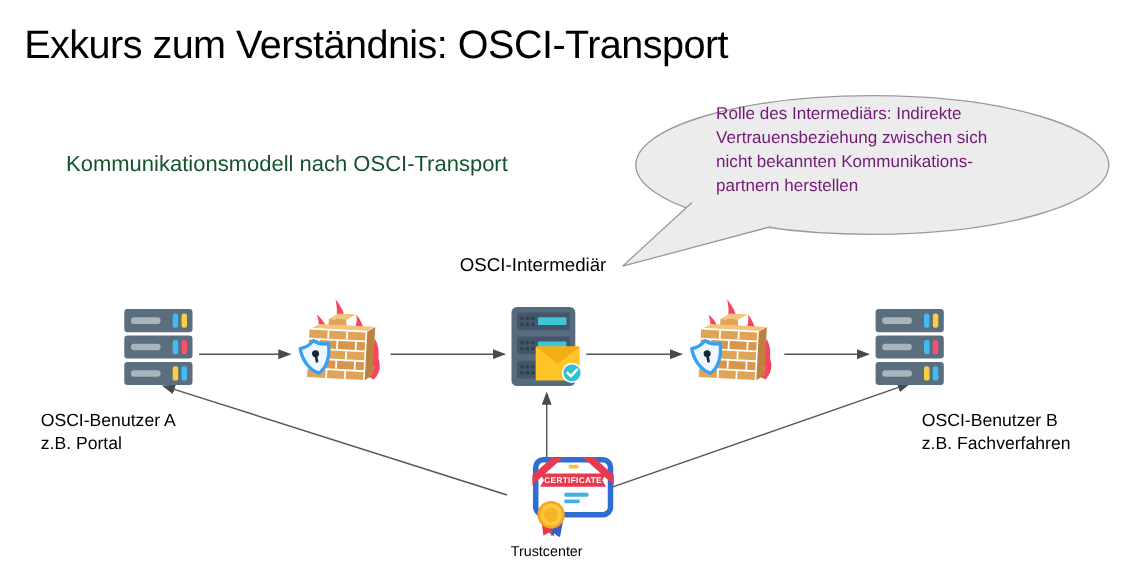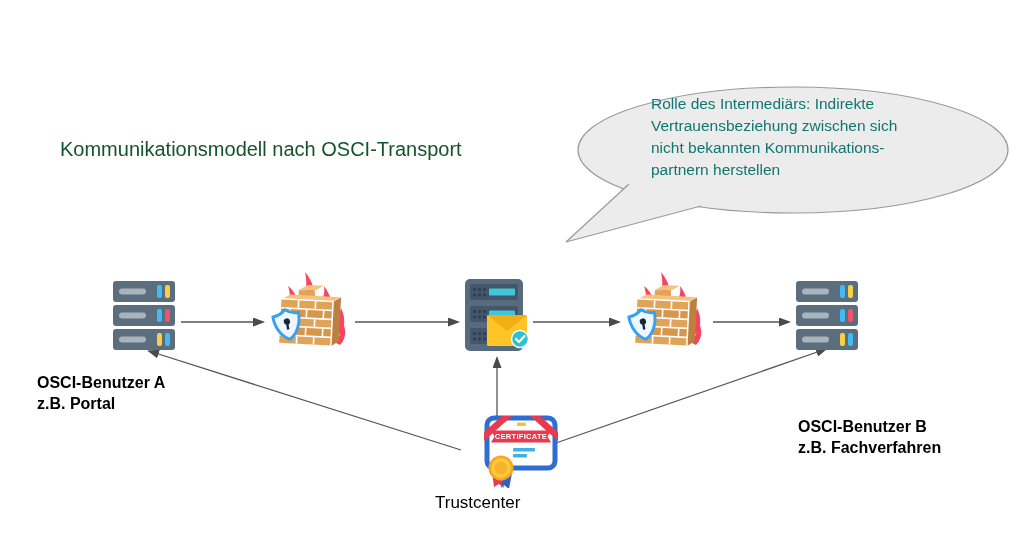--- a/index.html
+++ b/index.html
@@ -3,26 +3,26 @@
 <meta charset="utf-8">
 <style>
   html,body{margin:0;padding:0;background:#fff;}
   .slide{
     position:relative;width:1024px;height:533px;overflow:hidden;background:#ffffff;
     font-family:"Liberation Sans",sans-serif;color:#000;
   }
   .abs{position:absolute;}
   .title{left:22px;top:20px;font-size:36px;line-height:1.15;letter-spacing:-0.5px;color:#000;}
   .subtitle{left:60px;top:138px;font-size:20px;color:#14532d;}
-  .callout-text{left:651px;top:93px;width:330px;font-size:15.5px;line-height:22px;color:#0f766e;white-space:pre-line;}
+  .callout-text{left:651px;top:93px;width:330px;font-size:15.5px;line-height:22px;color:#701a75;white-space:pre-line;}
   .intermediary-label{left:418px;top:231px;font-size:17px;}
-  .node-label{font-size:16px;line-height:21px;white-space:pre-line;font-weight:bold;}
+  .node-label{font-size:16px;line-height:21px;white-space:pre-line;}
   .user-a-label{left:37px;top:372px;}
-  .user-b-label{left:798px;top:372px;margin-top:44px;}
-  .trustcenter-label{left:435px;top:493px;width:124px;font-size:17px;}
+  .user-b-label{left:838px;top:372px;}
+  .trustcenter-label{left:435px;top:493px;width:124px;font-size:13px;text-align:center;}
   svg{display:block;}
   .overlay{left:0;top:0;pointer-events:none;}
 </style>
 </head>
 <body>
 
 <div class="slide">
 
   <svg class="abs overlay" width="1024" height="533" viewBox="0 0 1024 533">
     <defs>
@@ -41,25 +41,27 @@
       <line x1="181" y1="322" x2="263" y2="322" marker-end="url(#arr)"></line>
       <line x1="355" y1="322" x2="458" y2="322" marker-end="url(#arr)"></line>
       <line x1="533" y1="322" x2="619" y2="322" marker-end="url(#arr)"></line>
       <line x1="713" y1="322" x2="789" y2="322" marker-end="url(#arr)"></line>
       <line x1="497" y1="416" x2="497" y2="358" marker-end="url(#arr)"></line>
       <line x1="461" y1="450" x2="149" y2="351" marker-end="url(#arr)"></line>
       <line x1="533" y1="451" x2="826" y2="349" marker-end="url(#arr)"></line>
     </g>
   </svg>
 
+  <div class="abs title">Exkurs zum Verständnis: OSCI-Transport</div>
   <div class="abs subtitle">Kommunikationsmodell nach OSCI-Transport</div>
   <div class="abs callout-text">Rolle des Intermediärs: Indirekte
 Vertrauensbeziehung zwischen sich
 nicht bekannten Kommunikations-
 partnern herstellen</div>
+  <div class="abs intermediary-label">OSCI-Intermediär</div>
   <div class="abs node-label user-a-label">OSCI-Benutzer A
 z.B. Portal</div>
   <div class="abs node-label user-b-label">OSCI-Benutzer B
 z.B. Fachverfahren</div>
   <div class="abs trustcenter-label">Trustcenter</div>
 
   <div class="abs" style="left:112px;top:281px;">
     <svg width="66" height="70" viewBox="0 0 66 70">
       <g>
         <rect x="1" y="0" width="62" height="21" rx="3" fill="#5b6e7e"></rect>

